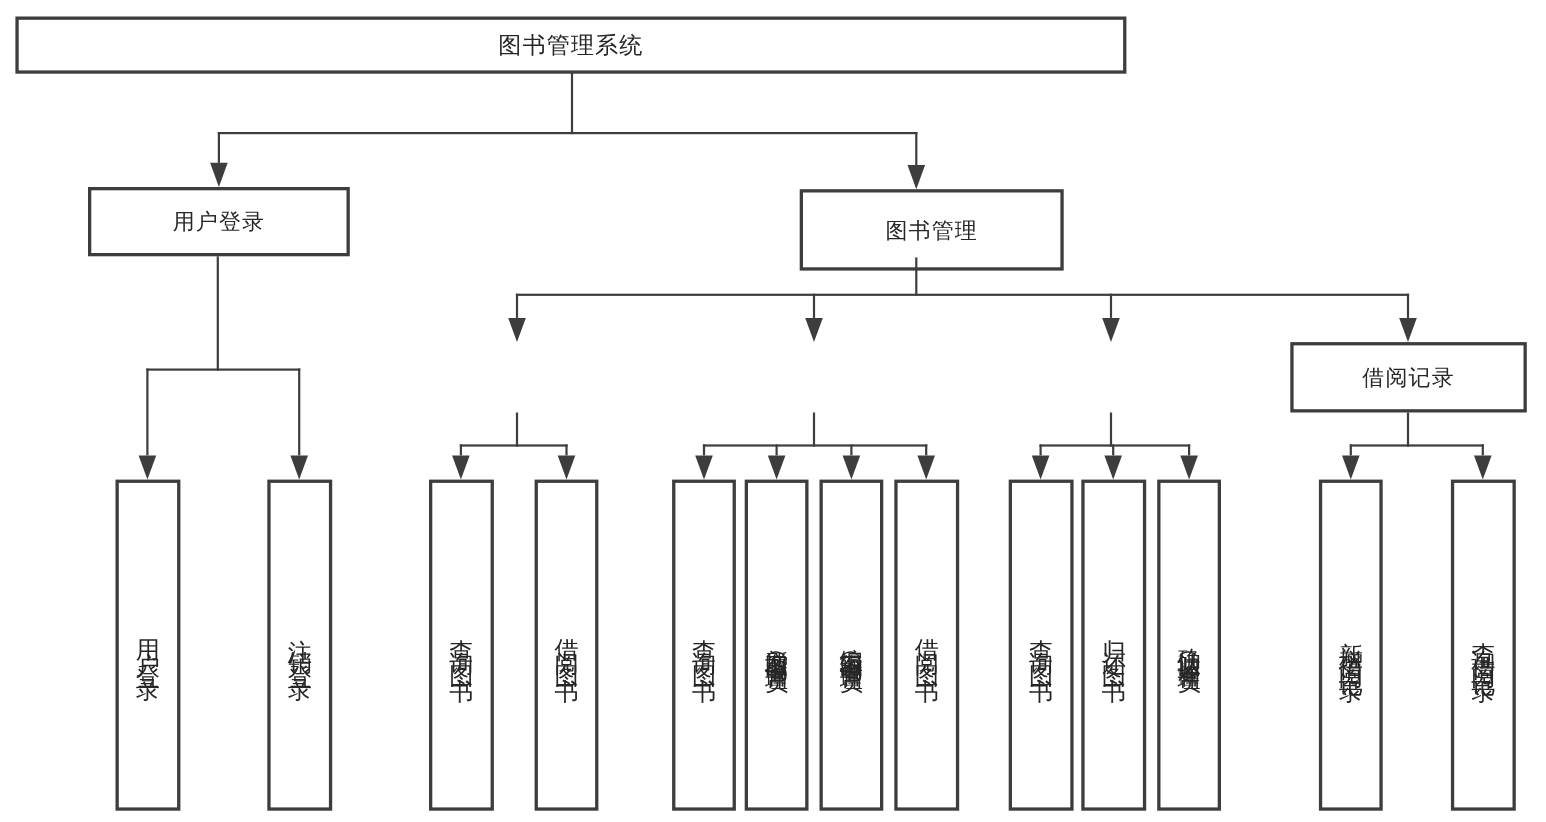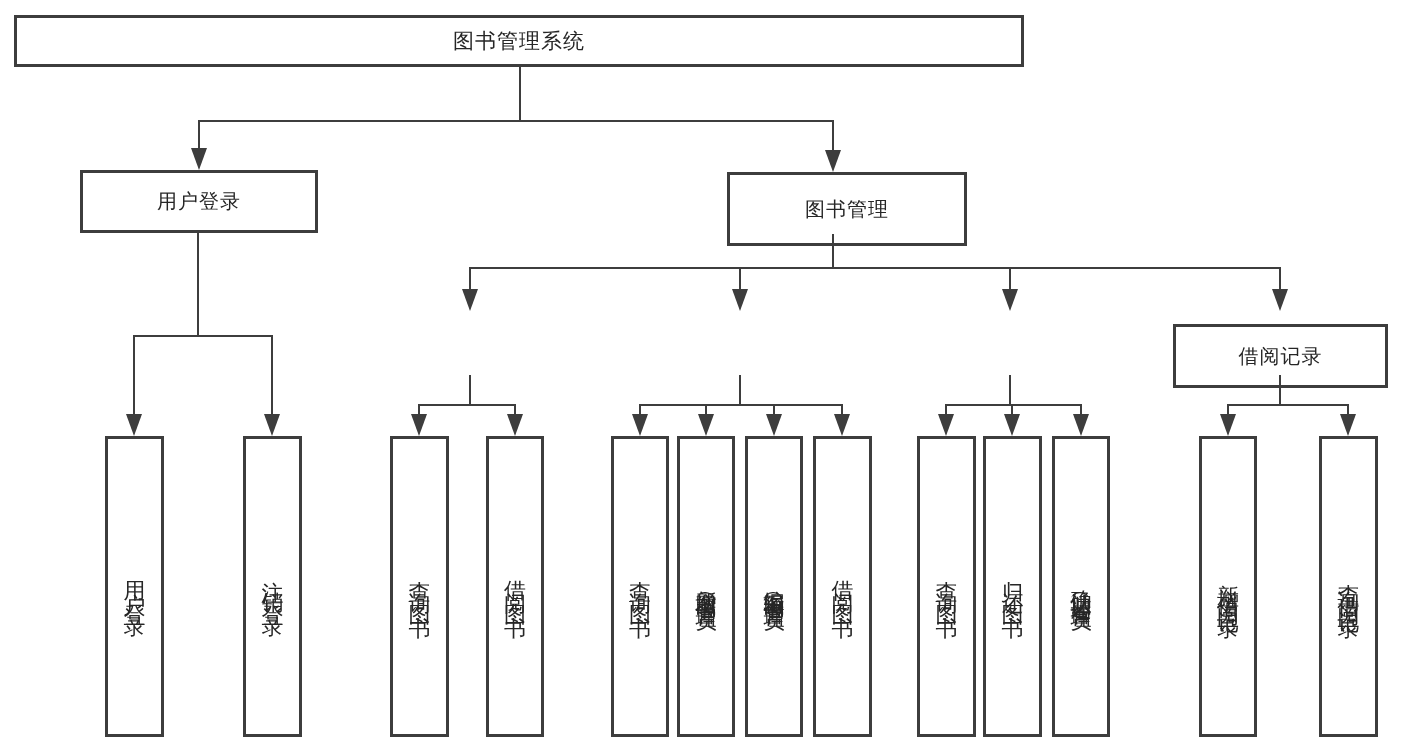--- a/index.html
+++ b/index.html
@@ -36,21 +36,21 @@
 </head>
 <body>
 
 <div class="stage">
 
   <div class="box hbox root" style="left:14px;top:15px;width:1010px;height:52px;">图书管理系统</div>
 
   <div class="box hbox" style="left:80px;top:170px;width:238px;height:63px;">用户登录</div>
   <div class="box hbox" style="left:714px;top:172px;width:240px;height:74px;margin-left:13px;">图书管理</div>
 
-  <div class="box hbox" style="left:1173px;top:324px;width:215px;height:64px;">借阅记录</div>
+  <div class="box hbox" style="left:1173px;top:311px;width:215px;height:64px;">借阅记录</div>
 
   <div class="box vbox" style="left:105px;top:436px;width:59px;height:301px;">用户登录</div>
   <div class="box vbox" style="left:243px;top:436px;width:59px;height:301px;">注销登录</div>
 
   <div class="box vbox" style="left:390px;top:436px;width:59px;height:301px;">查询图书</div>
   <div class="box vbox" style="left:486px;top:436px;width:58px;height:301px;">借阅图书</div>
 
   <div class="box vbox" style="left:611px;top:436px;width:58px;height:301px;">查询图书</div>
   <div class="box vbox len9" style="left:677px;top:436px;width:58px;height:301px;">新增图书（管理员）</div>
   <div class="box vbox len9" style="left:745px;top:436px;width:58px;height:301px;">编辑图书（管理员）</div>

